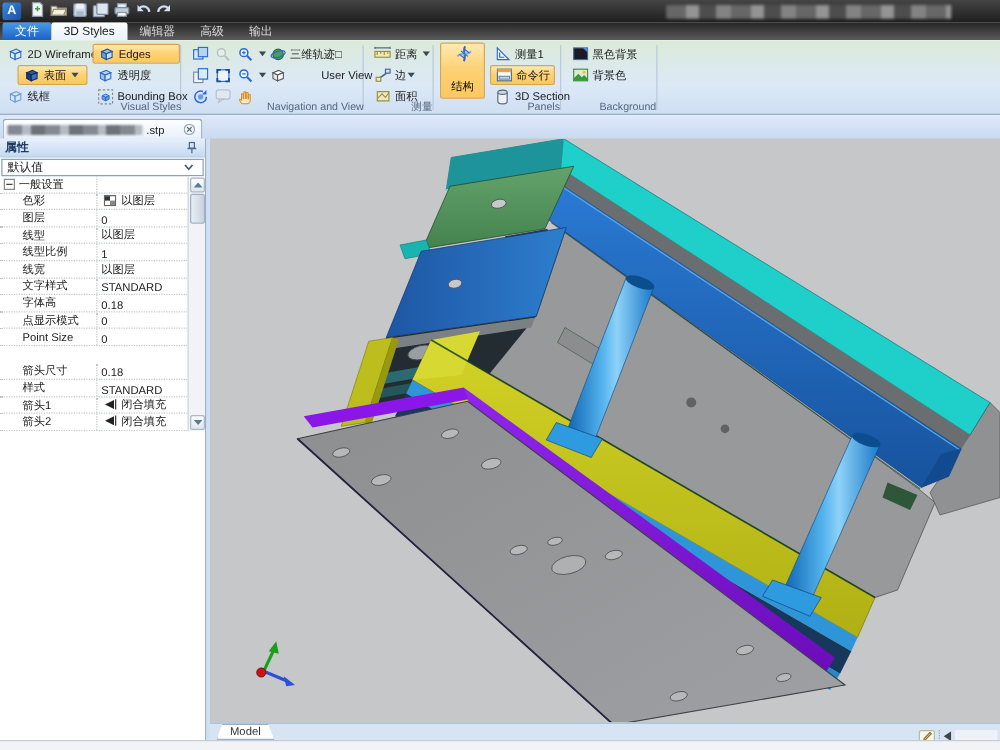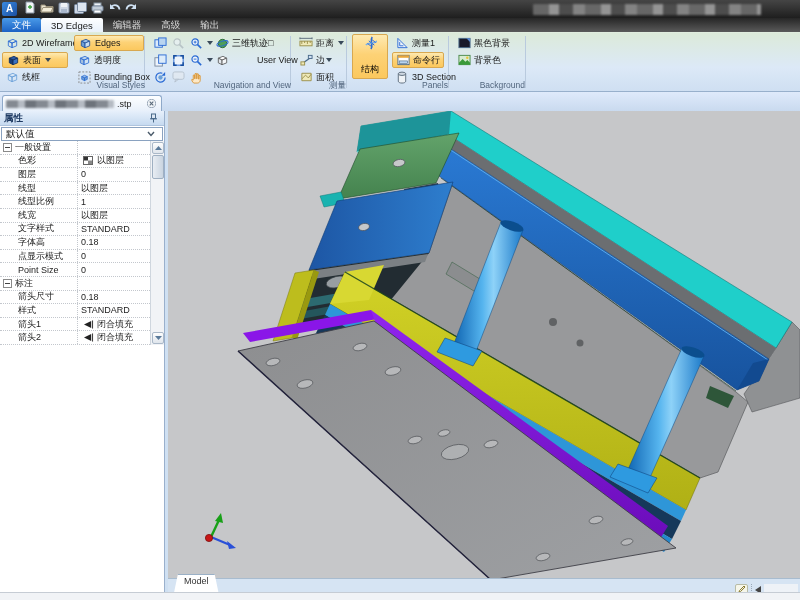--- a/index.html
+++ b/index.html
@@ -37,37 +37,37 @@
   #masked-file{width:108px;height:8px;border-radius:1px;background:repeating-linear-gradient(90deg,#848a92 0 12px,#b5bbc3 12px 19px,#6d737b 19px 30px);filter:blur(.8px);margin-right:3px}
 
   
   #sidebar{left:0;top:111px;width:165px;height:481px;background:#fff;border-right:1px solid #9ab0cc}
   .phead{position:absolute;left:0;width:164px;height:15px;background:linear-gradient(#e7f0fb,#c6daf0);border-bottom:1px solid #aec4de;display:flex;align-items:center;justify-content:space-between;padding:0 4px;font-size:9.5px;color:#1f3b63;font-weight:bold}
   #preset{position:absolute;left:1px;top:16px;width:162px;height:14px;background:#fff;border:1px solid #8aa2c0;display:flex;align-items:center;justify-content:space-between;padding:0 4px;font-size:9.5px;color:#222}
   #pgrid{position:absolute;left:0;top:30px;width:179px;height:204px;overflow:hidden}
   .prow{position:absolute;left:0;width:150px;display:flex;align-items:center;border-bottom:1px dotted #c3c7cd;font-size:9px;color:#222}
   .plabel{width:78px;padding-left:18px;display:flex;align-items:center;gap:3px;overflow:hidden;white-space:nowrap;border-right:1px dotted #c3c7cd;height:100%}
   .prow.grp .plabel{padding-left:3px;font-weight:normal}
-  .pval{flex:1;padding-left:3px;display:flex;align-items:center;gap:2px;overflow:hidden;white-space:nowrap;height:100%}
+  .pval{flex:1;padding-left:3px;display:flex;align-items:flex-end;gap:2px;overflow:hidden;white-space:nowrap;height:100%}
   .mbox{width:9px;height:9px;border:1px solid #8a8a8a;background:#fff;position:relative;flex:none}
   .mbox:after{content:"";position:absolute;left:1px;right:1px;top:3px;height:1px;background:#444}
   #pscroll{position:absolute;right:0;top:30px;width:14px;height:204px;background:#f1f3f6;border-left:1px solid #cfd6de}
   .sbtn{position:absolute;left:1px;width:12px;height:12px;background:linear-gradient(#fdfdfd,#dfe5ec);border:1px solid #aab8c8;border-radius:2px;display:flex;align-items:center;justify-content:center}
   #sthumb{position:absolute;left:1px;top:14px;width:12px;height:24px;background:linear-gradient(90deg,#e8edf3,#c9d4e0);border:1px solid #9fb0c2;border-radius:2px}
   #favhead{top:235px}
   #favcols{position:absolute;left:0;top:250px;width:164px;height:15px;background:#fdfdfd;border-bottom:1px solid #d4d8dd;font-size:9px;color:#333;display:flex;align-items:center}
   #favcols .c1{width:80px;padding-left:4px;border-right:1px solid #d9dde2;height:100%;display:flex;align-items:center}
   #favcols .c2{padding-left:4px}
 
   #vsplit{left:165px;top:111px;width:3px;height:481px;background:#cfe0f2}
 
   
   #viewport{left:168px;top:111px;width:632px;height:467px;background:#c6c7c9;overflow:hidden}
   #modelbar{left:168px;top:578px;width:632px;height:14px;background:#d6e4f3;border-top:1px solid #a8bccf;display:flex;align-items:center}
-  #modeltab{margin-left:5px;height:13px;background:#fff;padding:11px 10px;font-size:9px;color:#333;display:flex;align-items:flex-end;clip-path:polygon(0 100%,5px 0,calc(100% - 5px) 0,100% 100%);border:1px solid #9ab0c6}
+  #modeltab{margin-left:5px;height:13px;background:#fff;padding:0 10px;font-size:9px;color:#333;display:flex;align-items:flex-start;clip-path:polygon(0 100%,5px 0,calc(100% - 5px) 0,100% 100%);border:1px solid #9ab0c6}
   #mbar-right{position:absolute;right:2px;top:580px;display:flex;align-items:center;gap:3px}
   #mbar-btn{width:13px;height:11px;background:#f6f6ea;border:1px solid #b8bca6;border-radius:2px;display:flex;align-items:center;justify-content:center}
   #mbar-sep{width:1px;height:11px;border-left:1px dotted #9aa8b8}
   #mbar-track{width:34px;height:11px;background:#eef2f7}
 
   #statusbar{left:0;top:592px;width:800px;height:8px;background:#f1f3f6;border-top:1px solid #c6ccd4}
   text,div,span{cursor:default}
 </style>
 </head>
 <body>
@@ -115,21 +115,21 @@
           </svg>
         </span></span>
     <div id="masked-title"></div>
   </div>
 
   <div id="tabrow" class="abs">
       <div class="rtab file">
         <span>文件</span>
       </div>
       <div class="rtab active">
-        <span>3D Edges</span>
+        <span>3D Styles</span>
       </div>
       <div class="rtab ">
         <span>编辑器</span>
       </div>
       <div class="rtab ">
         <span>高级</span>
       </div>
       <div class="rtab ">
         <span>输出</span>
       </div>
@@ -159,21 +159,21 @@
           <svg width="13" height="13" viewBox="0 0 14 14">
             <g stroke="#1e4f9e" stroke-width="0.9">
               <path d="M2.5 4.5 7.5 2.5l4 2-5 2z" fill="#9cc0e8"></path>
               <path d="M2.5 4.5v5l4 2v-5z" fill="#6f9fd4"></path>
               <path d="M6.5 6.5l5-2v5l-5 2z" fill="#c8ddf2"></path>
             </g>
           </svg>
         </span>
         <span>Edges</span>
       </div>
-      <div class="rbtn hl" style="left:2px;top:20px;width:66px">
+      <div class="rbtn hl" style="left:14px;top:20px;width:56px">
         <span class="icn">
           <svg width="13" height="13" viewBox="0 0 14 14">
             <g stroke="#0f2c5c" stroke-width="0.9">
               <path d="M2.5 4.5 7.5 2.5l4 2-5 2z" fill="#2a5aa8"></path>
               <path d="M2.5 4.5v5l4 2v-5z" fill="#173c78"></path>
               <path d="M6.5 6.5l5-2v5l-5 2z" fill="#3a72c2"></path>
             </g>
           </svg>
         </span>
         <span>表面</span>
@@ -538,27 +538,20 @@
             <span>0</span>
           </div>
         </div>
         <div class="prow" style="top:122.4px;height:13.6px">
           <div class="plabel">
             <span>Point Size</span>
           </div>
           <div class="pval">
             <span>0</span>
           </div>
-        </div>
-        <div class="prow grp" style="top:136.0px;height:13.6px">
-          <div class="plabel">
-            <span class="mbox"></span>
-            <span>标注</span>
-          </div>
-          <div class="pval"></div>
         </div>
         <div class="prow" style="top:149.6px;height:13.6px">
           <div class="plabel">
             <span>箭头尺寸</span>
           </div>
           <div class="pval">
             <span>0.18</span>
           </div>
         </div>
         <div class="prow" style="top:163.2px;height:13.6px">

